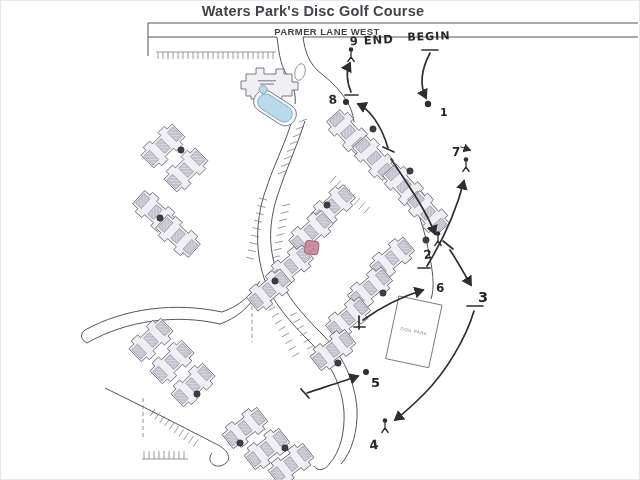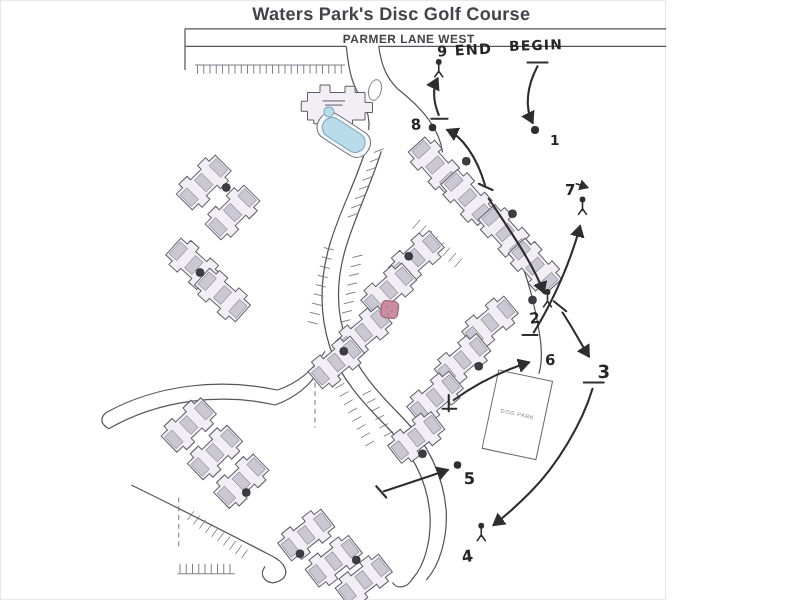--- a/index.html
+++ b/index.html
@@ -1,16 +1,16 @@
 <!DOCTYPE html>
 <html><head>
 <meta charset="utf-8">
 <style>
   html,body{margin:0;padding:0;background:#ffffff;}
-  #stage{position:relative;width:533px;height:480px;background:#ffffff;overflow:hidden;
+  #stage{position:relative;width:640px;height:480px;background:#ffffff;overflow:hidden;
          font-family:"Liberation Sans",sans-serif;box-shadow:inset 0 0 0 1px #e9e9e9;}
   svg{position:absolute;left:0;top:0;}
   
   .printed{stroke:#55555e;stroke-width:1;fill:none;}
   .printed-thin{stroke:#6f6f78;stroke-width:.7;fill:none;}
   .dashed{stroke:#77777f;stroke-width:.8;fill:none;stroke-dasharray:4 3;}
   .bfill{fill:#f1eff4;stroke:#5d5d66;stroke-width:.8;}
   .roof{fill:url(#hatch);stroke:#77758a;stroke-width:.5;}
   .badge{fill:#3d3d44;stroke:#26262b;stroke-width:.5;}
   

